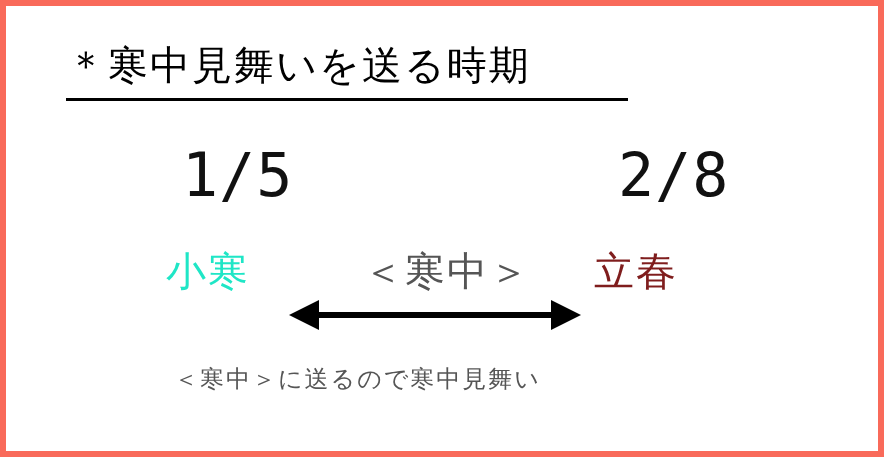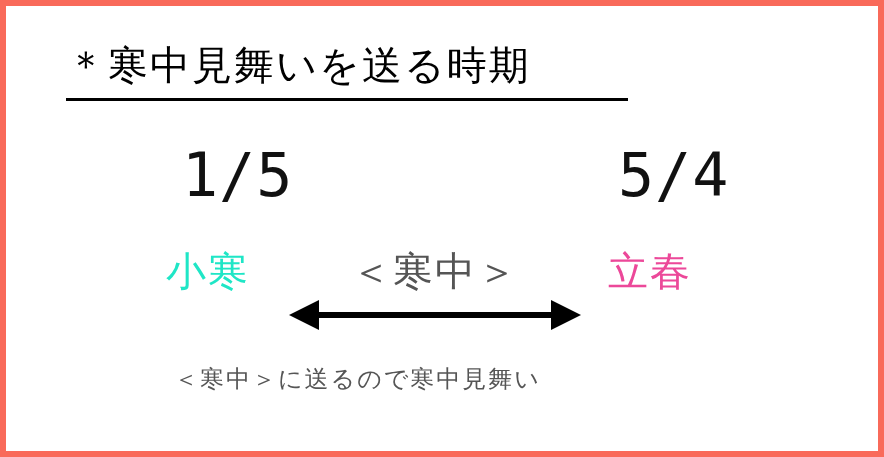--- a/index.html
+++ b/index.html
@@ -93,22 +93,22 @@
   .term {
     position: absolute;
     top: 0;
     font-size: 40px;
     line-height: 54px;
     letter-spacing: 2px;
     white-space: nowrap;
     font-weight: 400;
   }
   .term-start { left: 160px; color: #1fe6c6; }
-  .term-mid   { left: 345px; color: #555555; text-align: right; }
-  .term-end   { left: 602px; color: #ec4899; }
+  .term-mid   { left: 357px; color: #555555; text-align: right; }
+  .term-end   { left: 588px; color: #7f1d1d; }
 
   
   .caption {
     position: absolute;
     left: 168px;
     top: 348px;
     font-size: 24px;
     line-height: 50px;
     letter-spacing: 2px;
     color: #555555;
@@ -130,21 +130,21 @@
     <span class="date-label date-start">1/5</span>
 
     <div class="arrow-wrap">
       <svg width="292" height="38" viewBox="0 0 292 38" xmlns="http://www.w3.org/2000/svg" aria-hidden="true">
         <line x1="22" y1="19" x2="270" y2="19" stroke="#000000" stroke-width="6"></line>
         <polygon points="0,19 30,4 30,34" fill="#000000"></polygon>
         <polygon points="292,19 262,4 262,34" fill="#000000"></polygon>
       </svg>
     </div>
 
-    <span class="date-label date-end">5/4</span>
+    <span class="date-label date-end">2/8</span>
   </div>
 
   <div class="terms-row">
     <span class="term term-start">小寒</span>
     <span class="term term-mid">＜寒中＞</span>
     <span class="term term-end">立春</span>
   </div>
 
   <span class="caption">＜寒中＞に送るので寒中見舞い</span>
 

